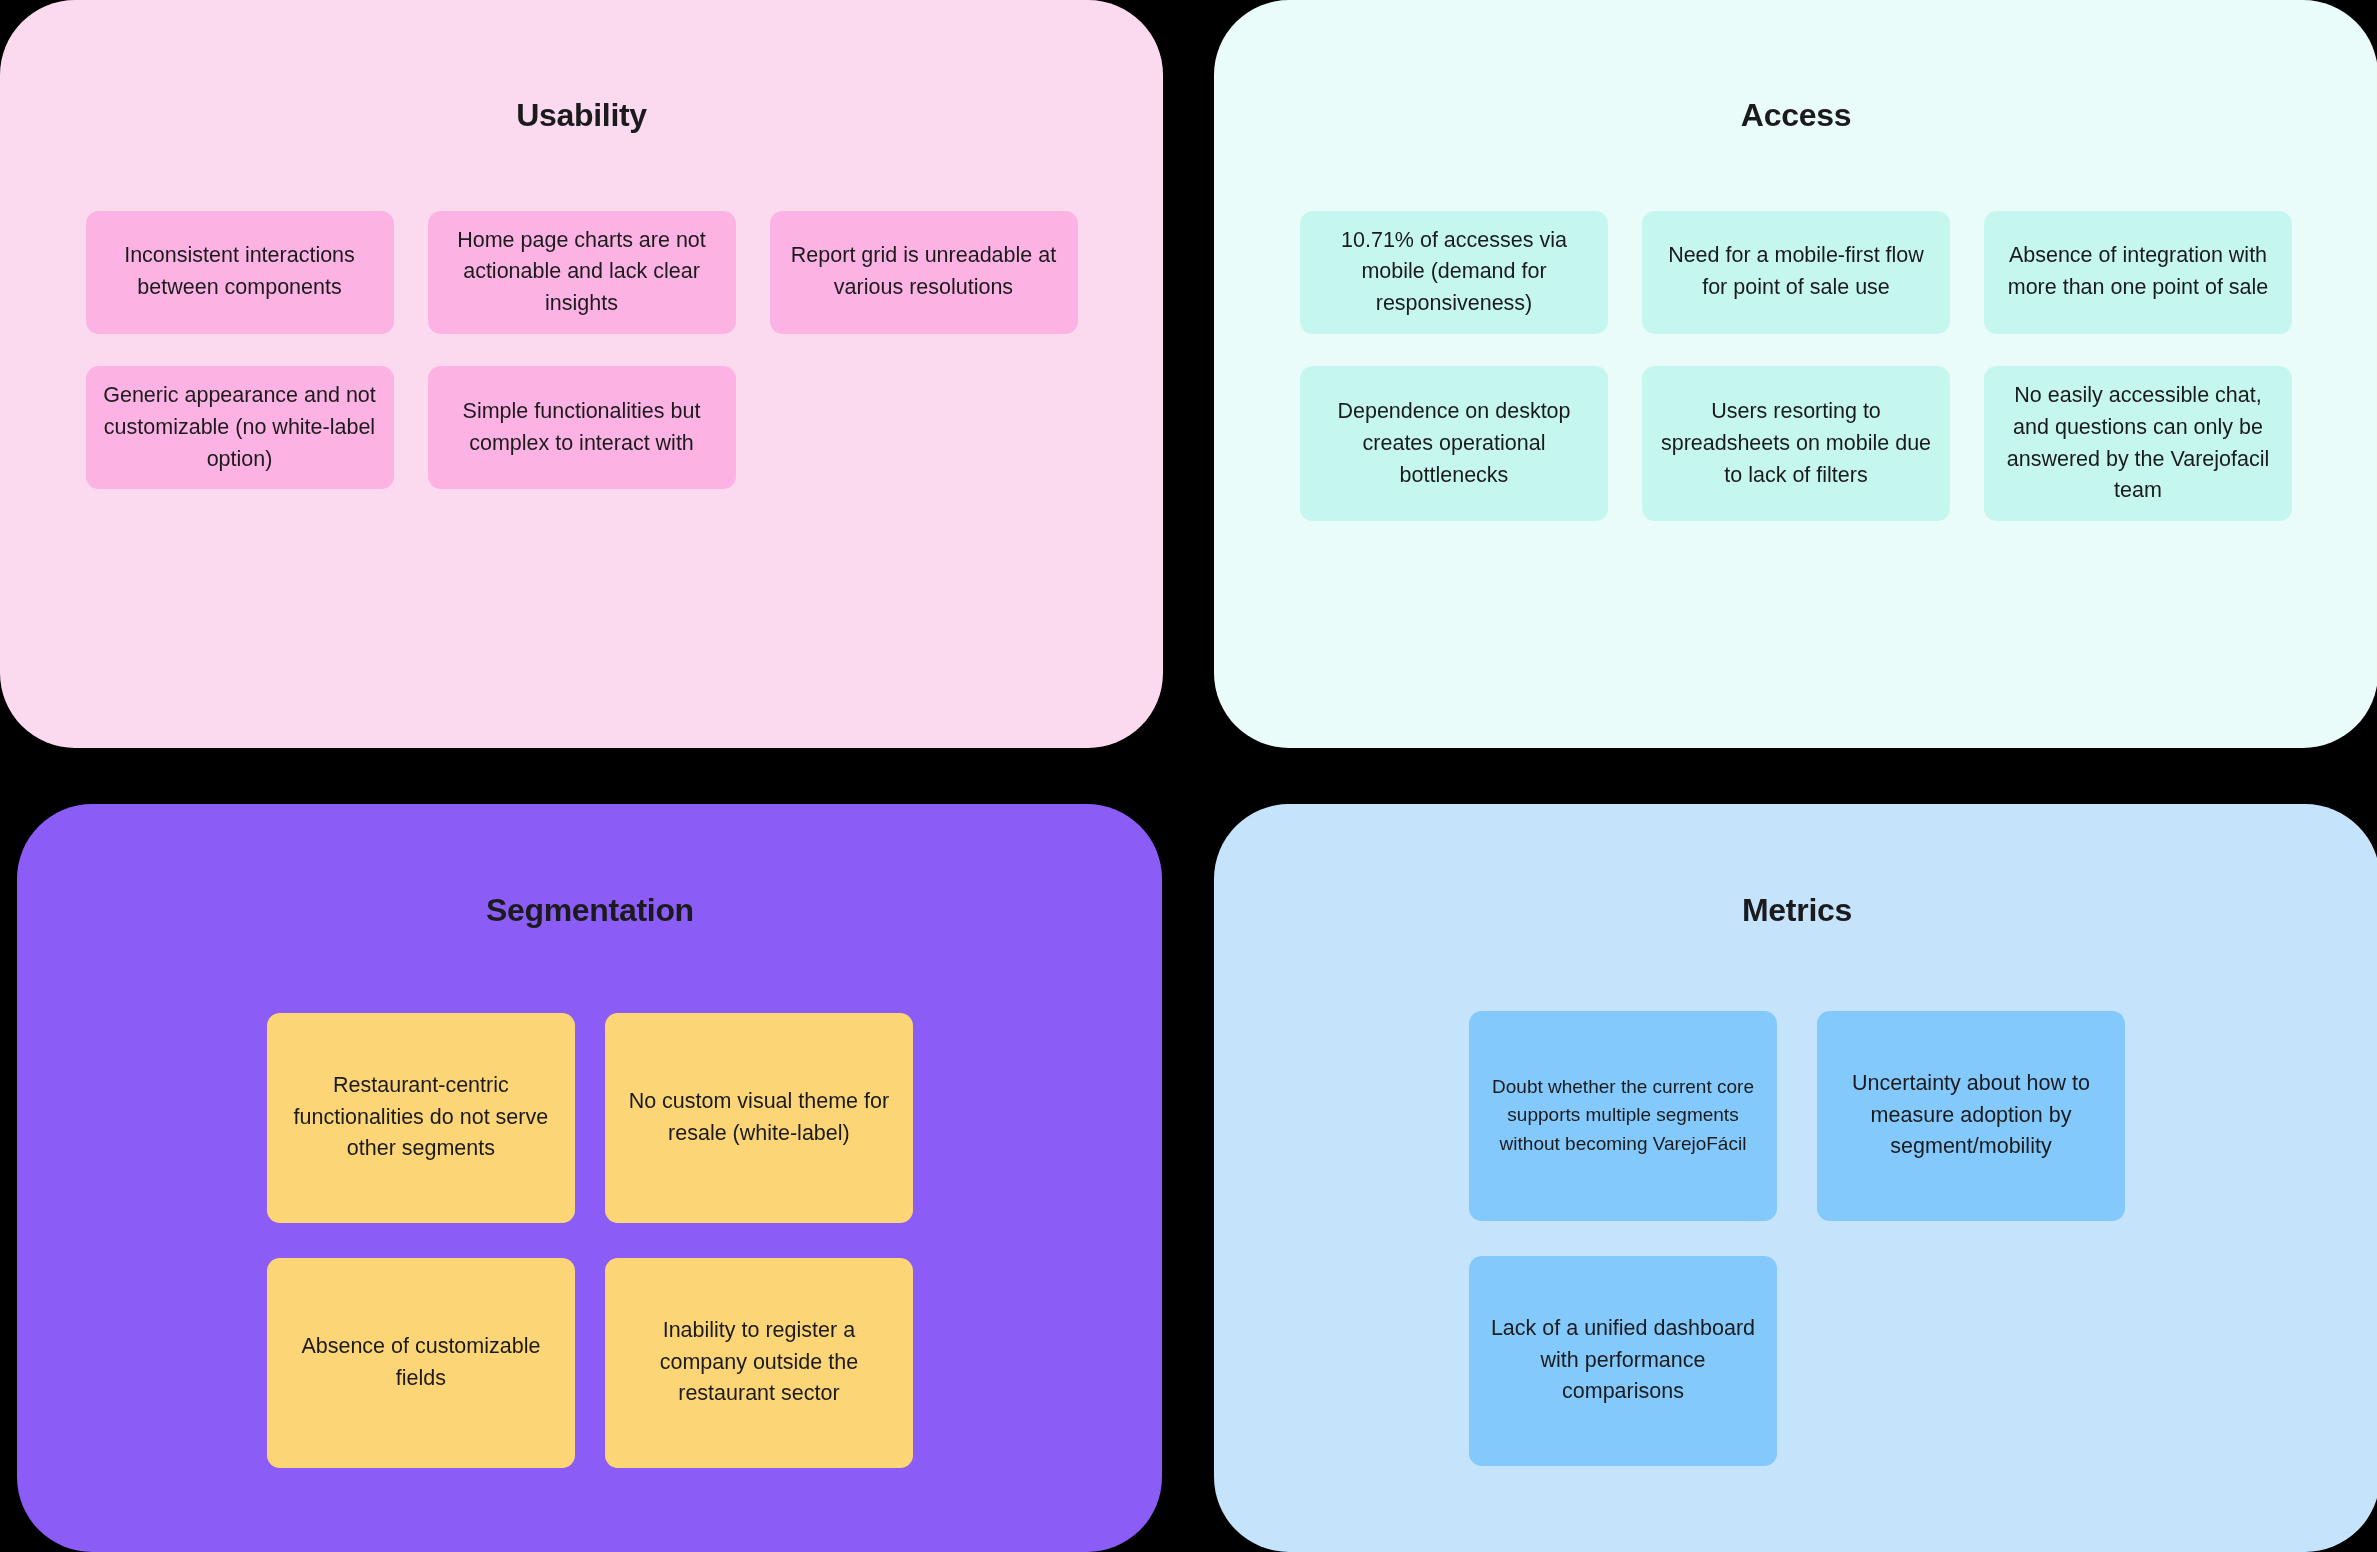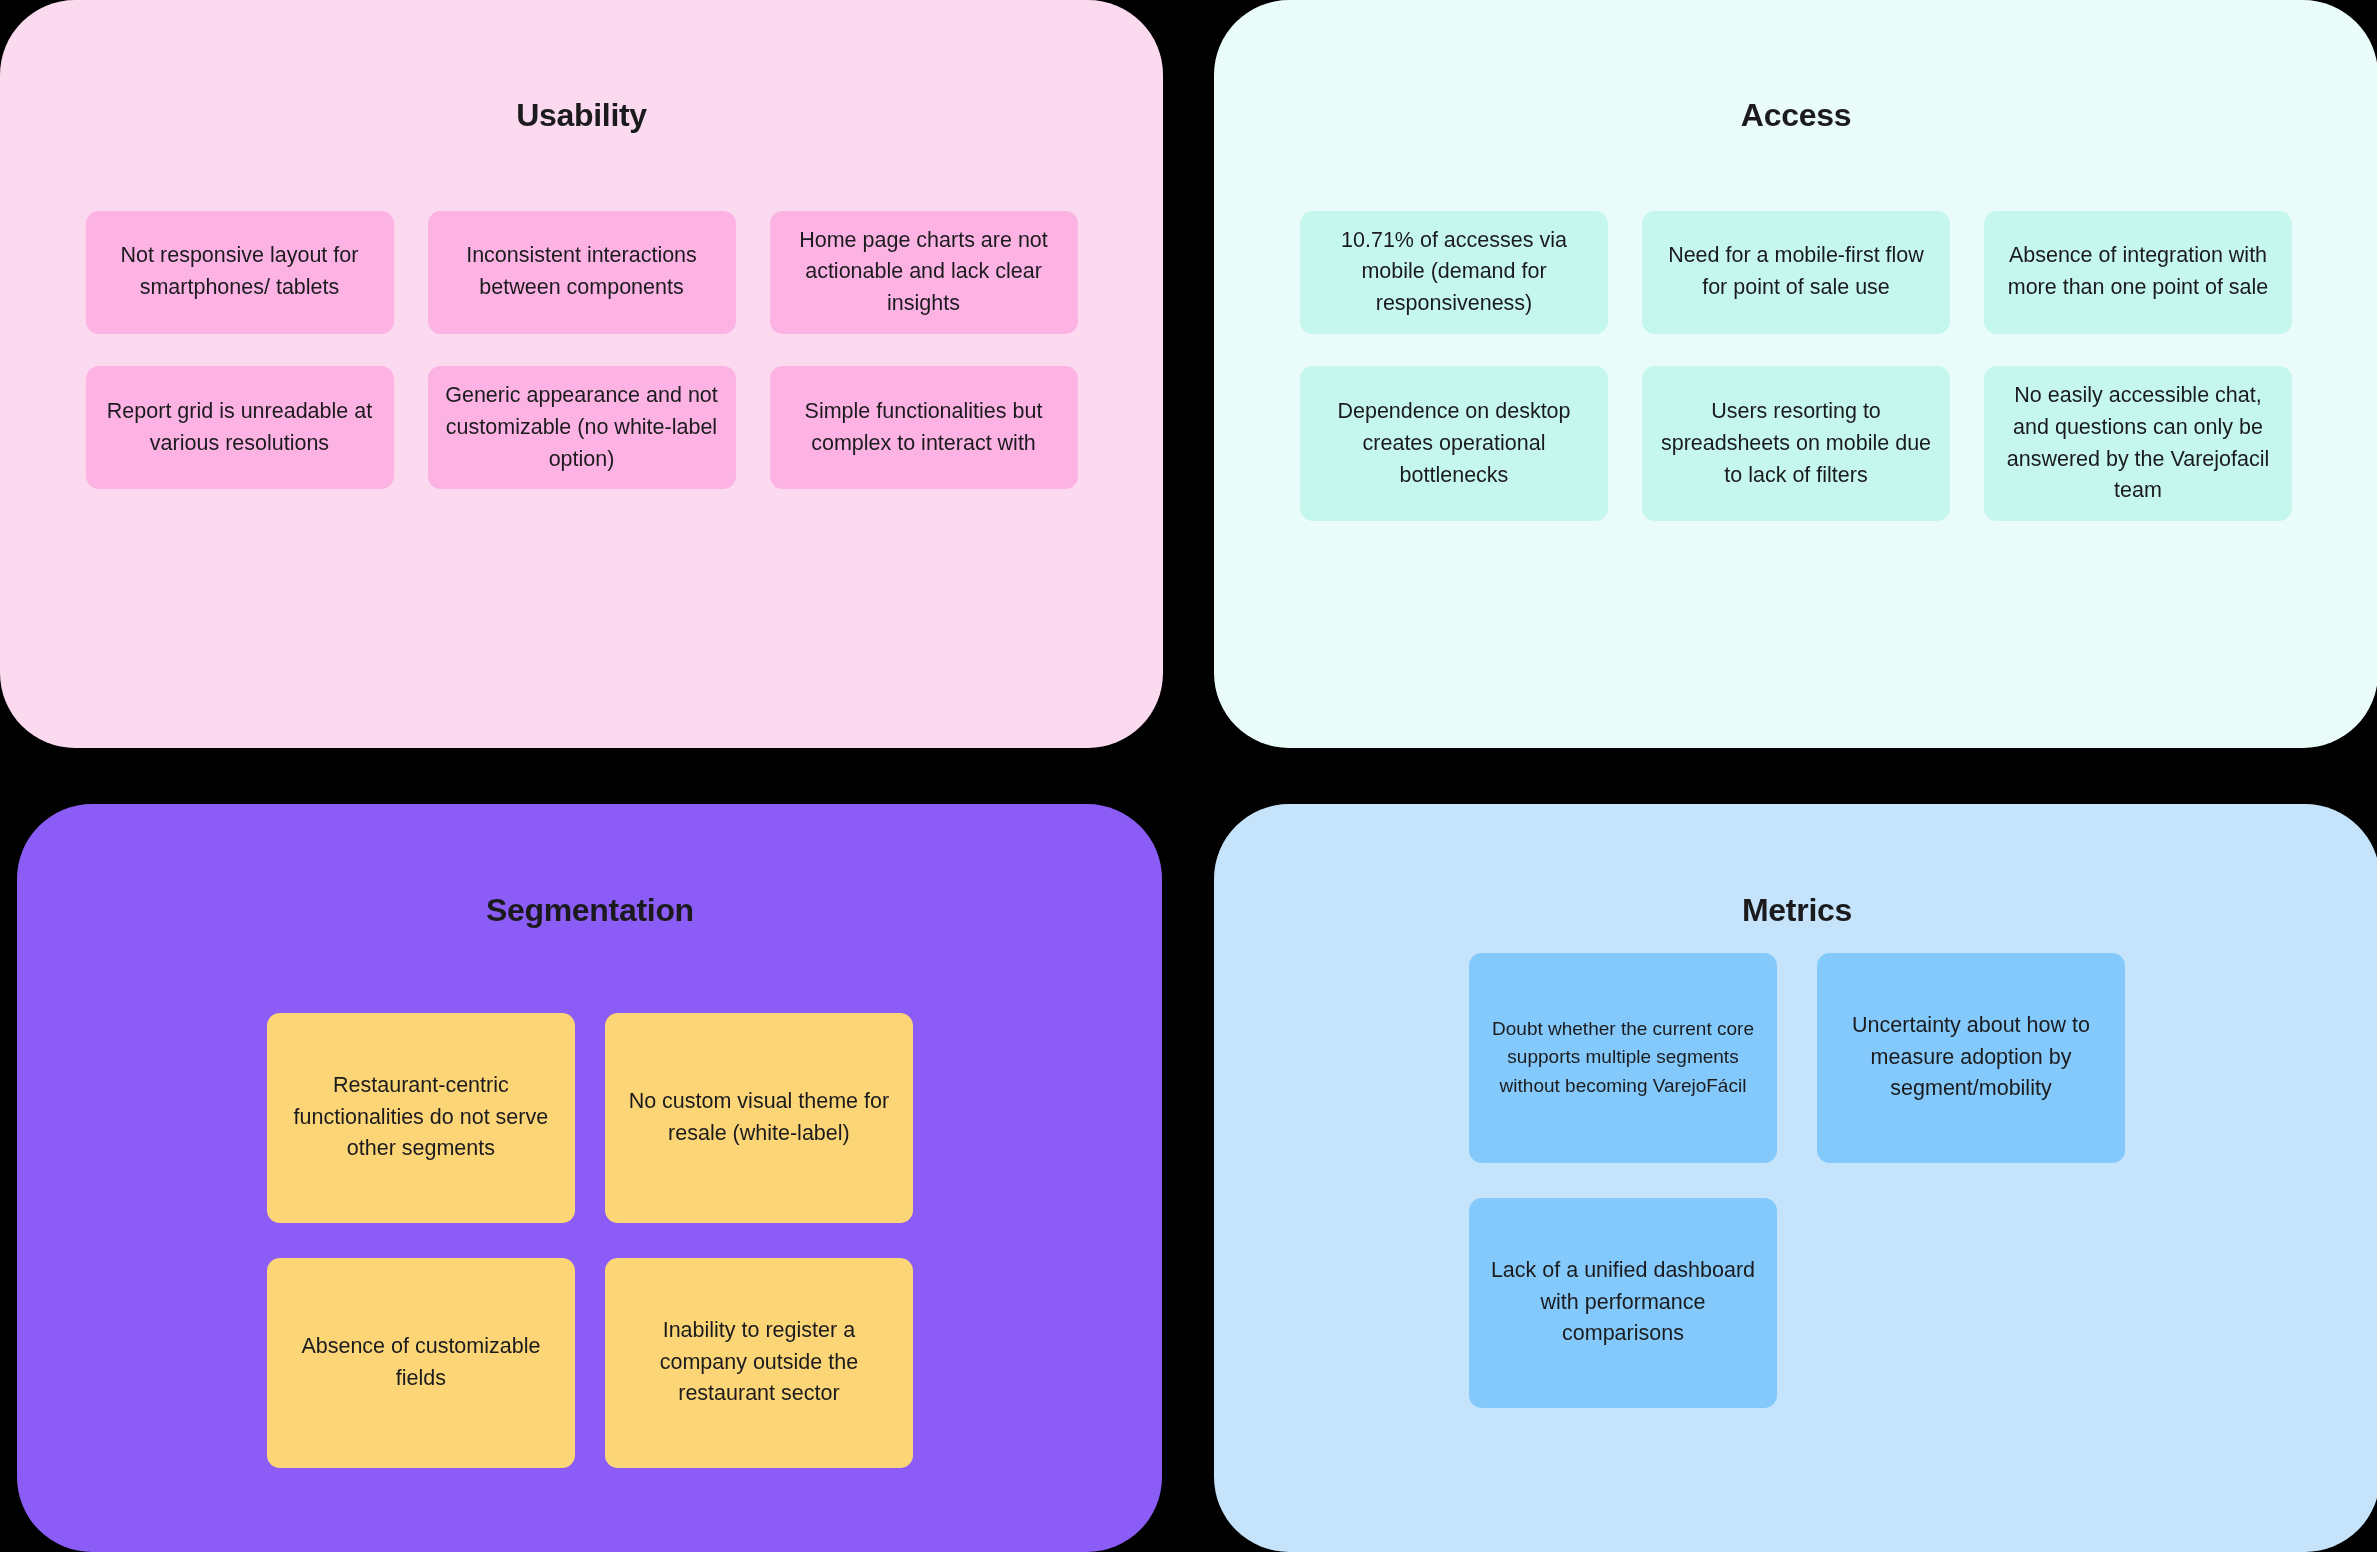--- a/index.html
+++ b/index.html
@@ -90,20 +90,21 @@
   }
   .grid-2col {
     grid-template-columns: repeat(2, 308px);
     column-gap: 30px;
     row-gap: 35px;
   }
   .panel-segmentation .grid-2col { margin-top: 60px; }
   .panel-metrics .grid-2col {
     grid-template-columns: repeat(2, 308px);
     column-gap: 40px;
+    margin-top: 58px;
   }
 
   .card {
     box-sizing: border-box;
     border-radius: 12.8px;
     display: flex;
     align-items: center;
     justify-content: center;
     text-align: center;
     padding: 14px 15px;
@@ -139,23 +140,20 @@
 </head>
 <body>
 
 <div class="board">
 
   <section class="panel panel-usability">
     <div class="panel-inner">
       <h2 class="panel-title">Usability</h2>
       <div class="card-grid grid-3col">
         <div class="card row-1">
-          <span class="card-text">Not responsive layout for smartphones/ tablets</span>
-        </div>
-        <div class="card row-1">
           <span class="card-text">Inconsistent interactions between components</span>
         </div>
         <div class="card row-1">
           <span class="card-text">Home page charts are not actionable and lack clear insights</span>
         </div>
         <div class="card row-2">
           <span class="card-text">Report grid is unreadable at various resolutions</span>
         </div>
         <div class="card row-2">
           <span class="card-text">Generic appearance and not customizable (no white-label option)</span>

